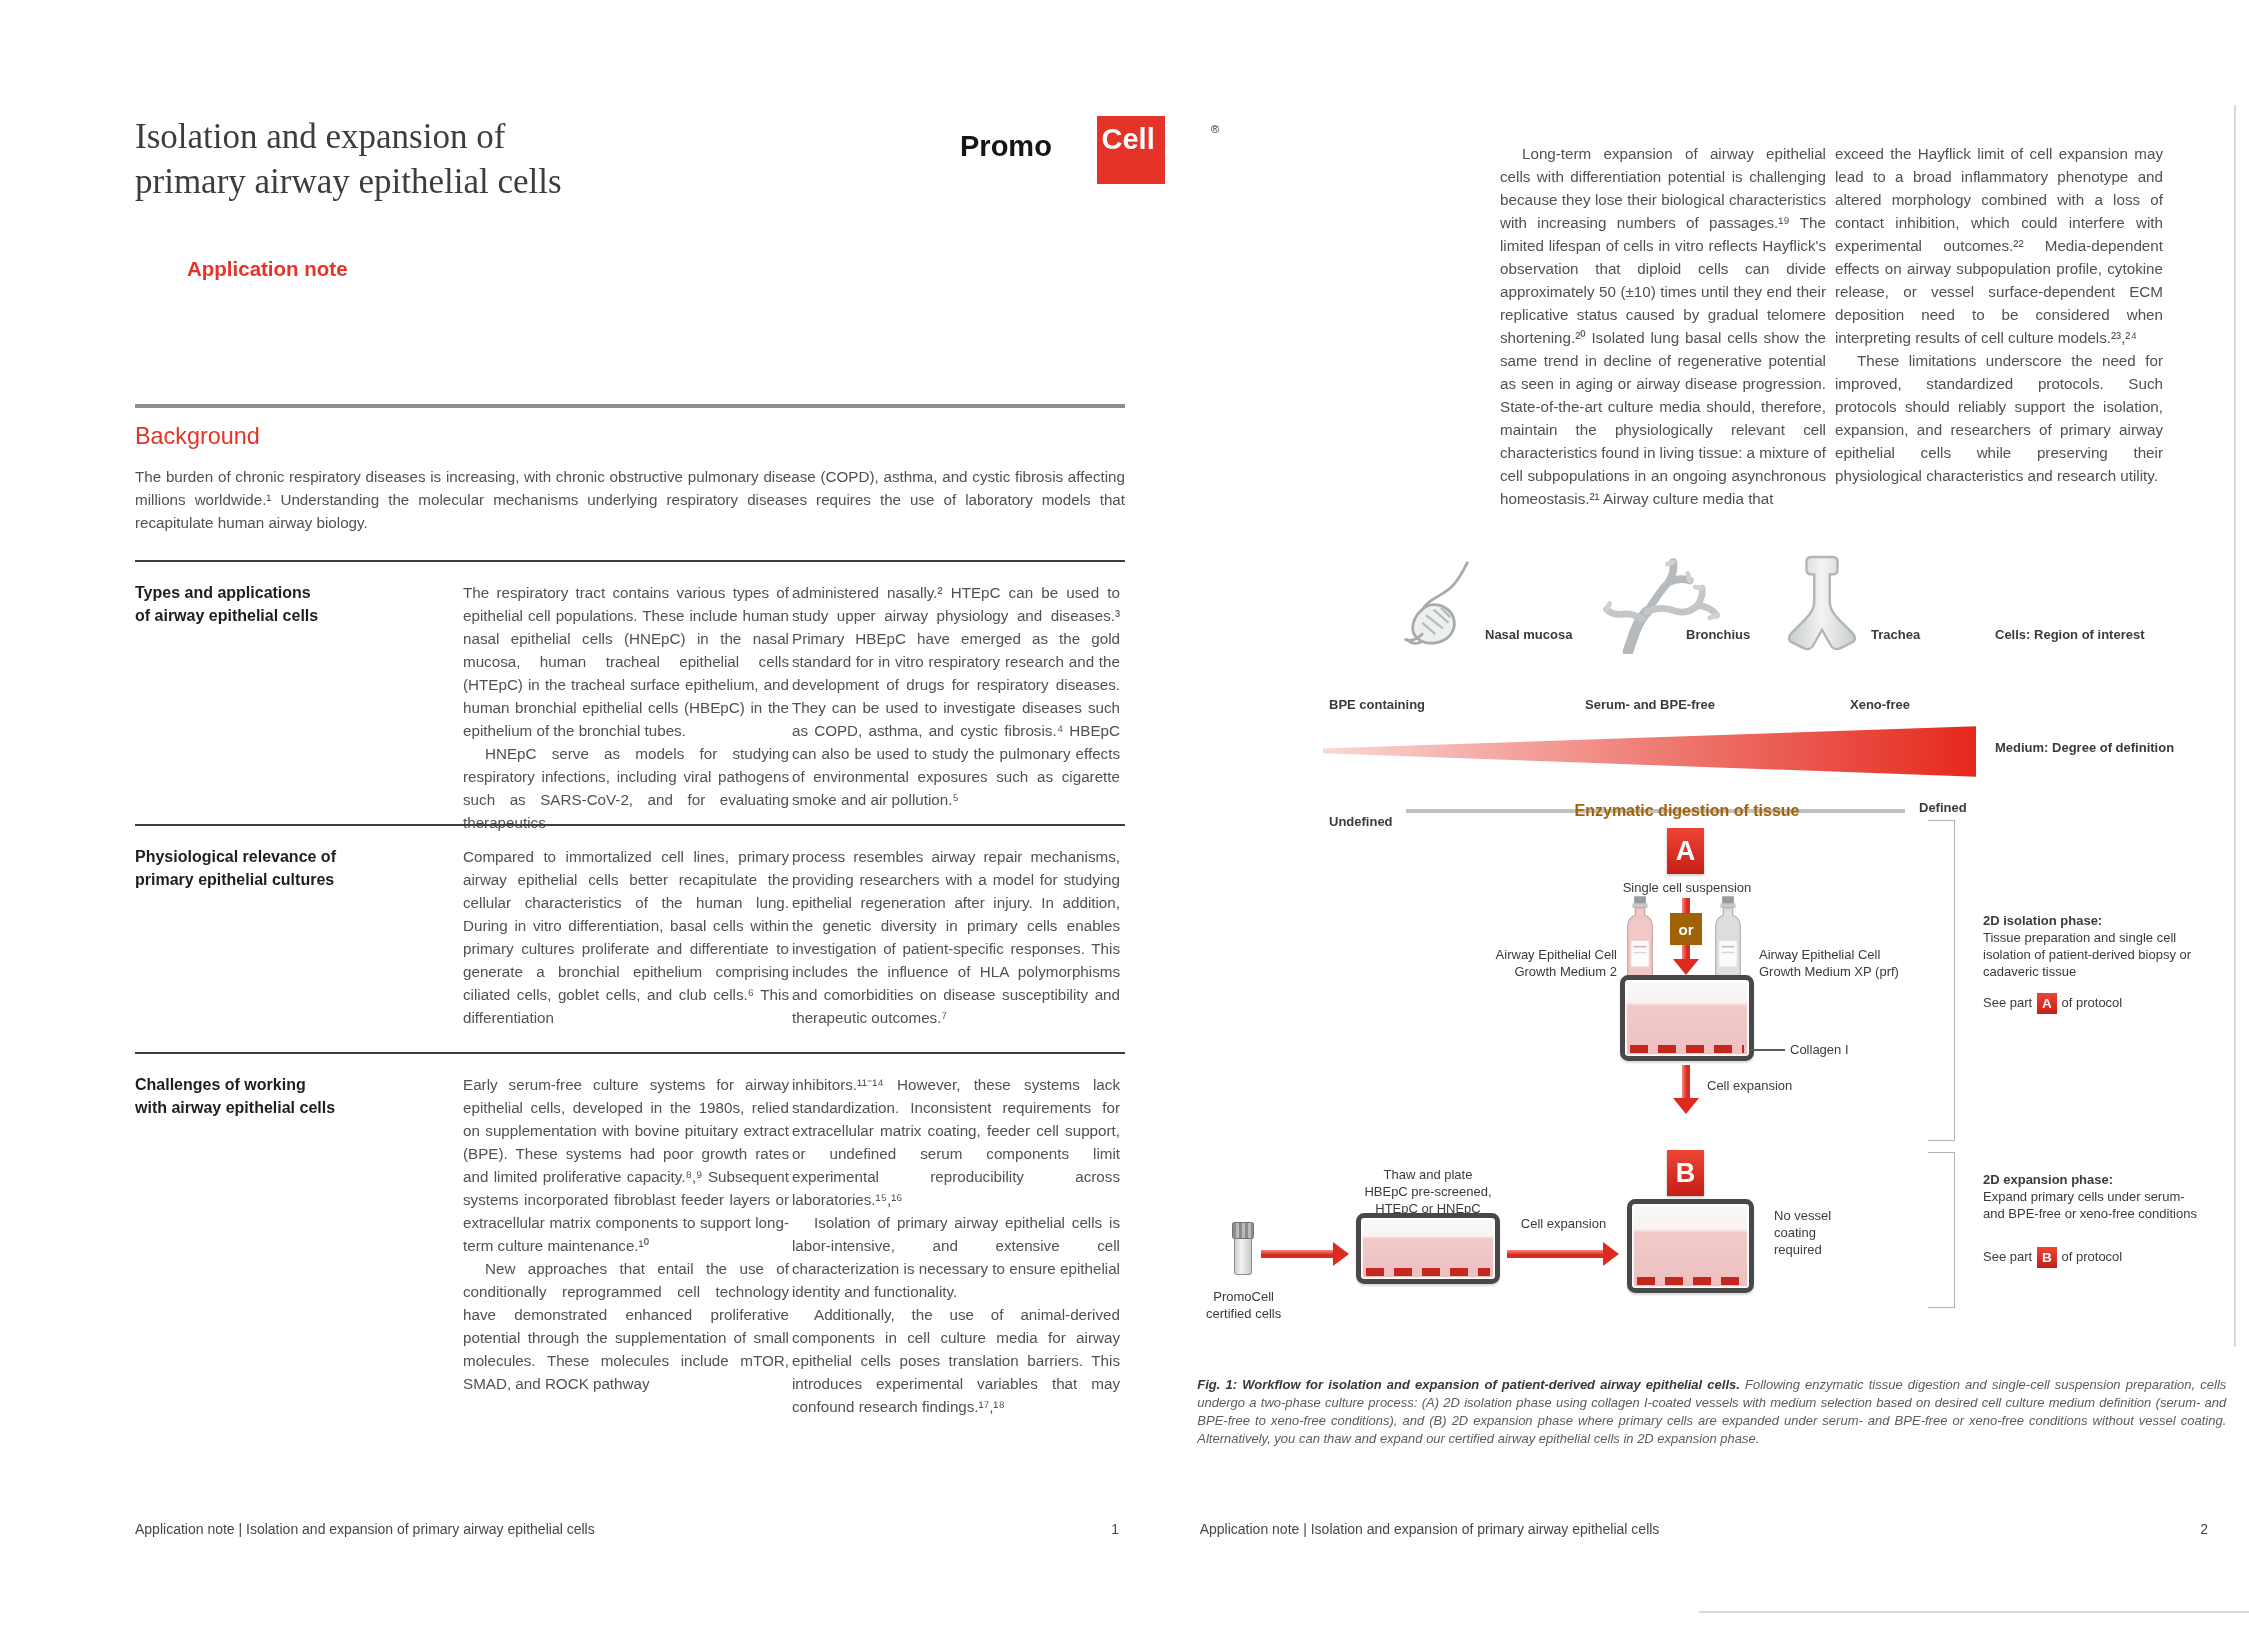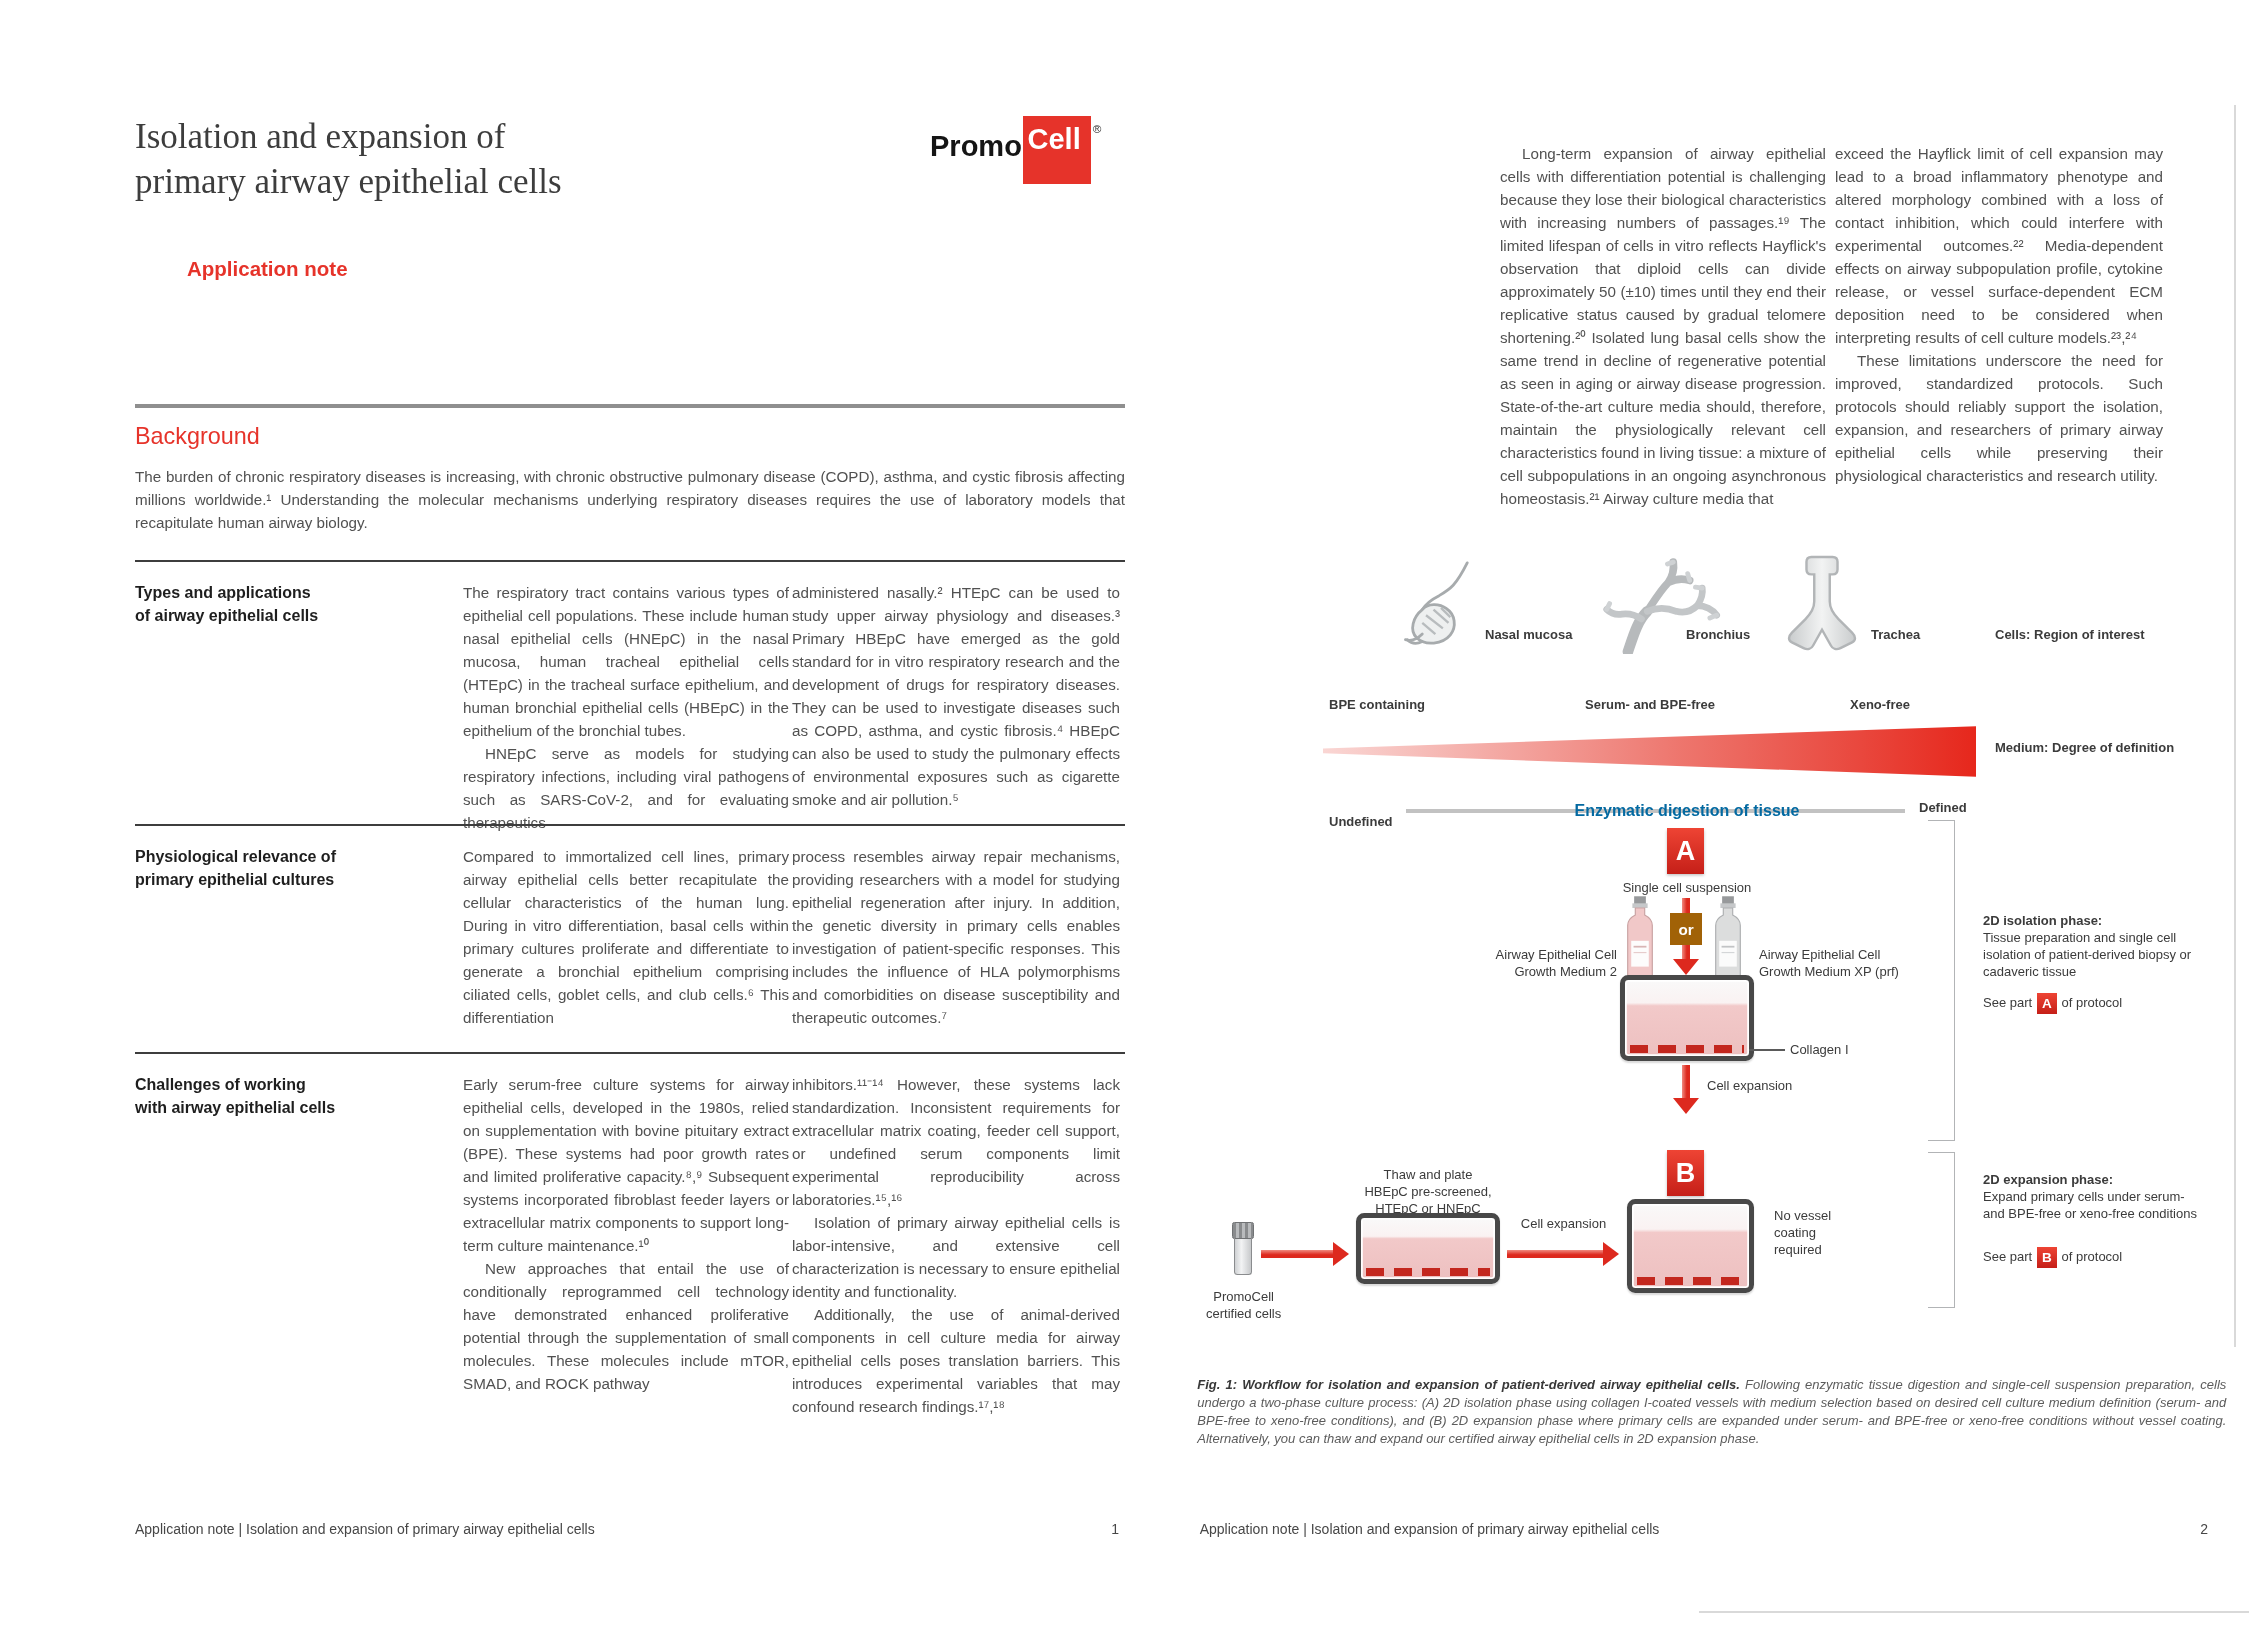--- a/index.html
+++ b/index.html
@@ -30,21 +30,21 @@
   .body-text p.ind{text-indent:22px;}
   .sec-head{font-size:16px;line-height:23px;font-weight:bold;color:#1e1e1e;}
 
   .footer{font-size:14px;color:#474747;}
 
   .small-label{font-size:13px;line-height:17px;color:#3b3b3b;}
   .bold{font-weight:bold;}
   .center{text-align:center;}
   .right{text-align:right;}
 
-  .proc-title{font-size:16px;font-weight:bold;color:#0369a1;}
+  .proc-title{font-size:16px;font-weight:bold;color:#a16207;}
   .stepbox{position:absolute;width:37px;height:46px;color:#fff;font-weight:bold;font-size:27px;
            background:linear-gradient(180deg,#ee4434,#c51f18);display:flex;align-items:center;
            justify-content:center;box-shadow:0 1.8px 2.9px rgba(0,0,0,.25);}
   .orbox{position:absolute;width:32px;height:32px;background:#a16207;color:#fff;font-weight:bold;
          font-size:15.2px;display:flex;align-items:center;justify-content:center;z-index:3;}
   .seebox{display:inline-flex;width:20px;height:21px;background:linear-gradient(180deg,#ee4434,#c51f18);
           color:#fff;font-weight:bold;font-size:13.5px;align-items:center;justify-content:center;
           margin:0 4.7px;vertical-align:middle;}
 
   .arrow-v{position:absolute;display:flex;flex-direction:column;align-items:center;z-index:2;}
@@ -78,21 +78,21 @@
   .artifact{position:absolute;background:#d9d9d9;}
 </style>
 </head>
 <body>
 
 <div class="page" id="p1">
 
   <h1 class="title prelines abs" style="left:135px;top:114px;width:645px;">Isolation and expansion of
 primary airway epithelial cells</h1>
 
-  <div class="logo abs" style="left:930px;top:116px;">
+  <div class="logo abs" style="left:960px;top:116px;gap:44px;">
     <span class="logo-promo">Promo</span>
     <span class="logo-box">
       <span class="logo-cell">Cell</span>
     </span>
     <span class="logo-reg">®</span>
   </div>
 
   <div class="appnote abs" style="left:151px;top:257px;margin-left:36px;">Application note</div>
 
   <div class="rule rule-thick" style="top:404px;"></div>

